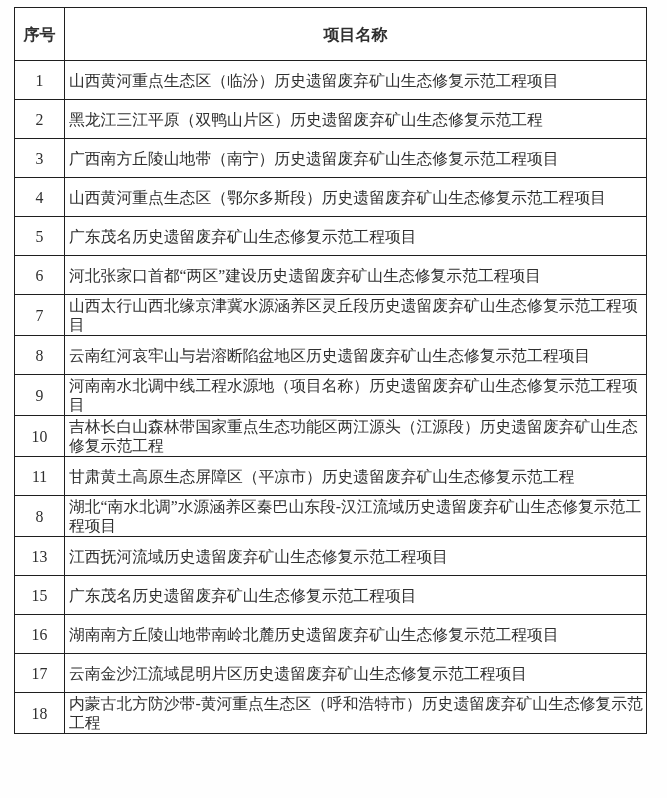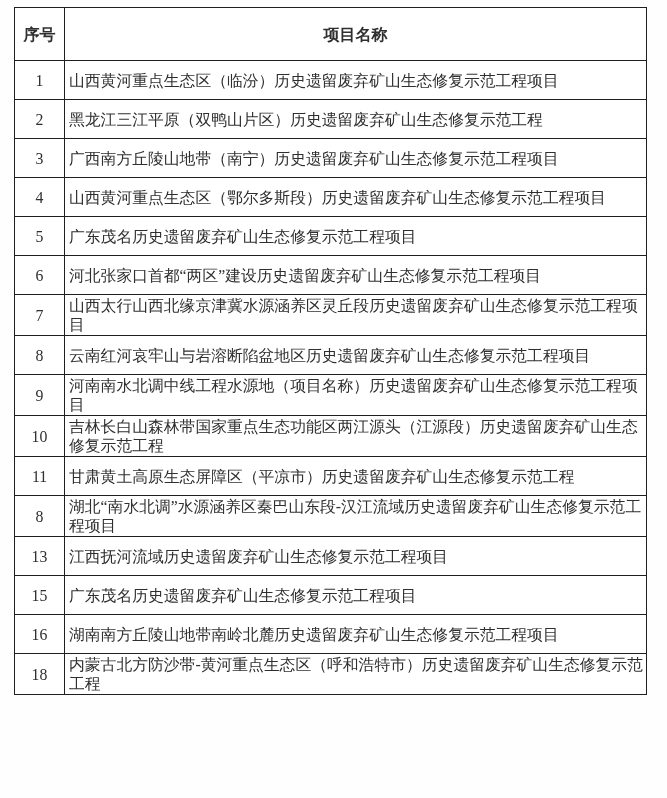--- a/index.html
+++ b/index.html
@@ -127,18 +127,22 @@
       </tr>
       <tr>
         <td class="cell-no">15</td>
         <td class="cell-name">广东茂名历史遗留废弃矿山生态修复示范工程项目</td>
       </tr>
       <tr>
         <td class="cell-no">16</td>
         <td class="cell-name">湖南南方丘陵山地带南岭北麓历史遗留废弃矿山生态修复示范工程项目</td>
       </tr>
       <tr>
+        <td class="cell-no">17</td>
+        <td class="cell-name">云南金沙江流域昆明片区历史遗留废弃矿山生态修复示范工程项目</td>
+      </tr>
+      <tr>
         <td class="cell-no">18</td>
         <td class="cell-name">内蒙古北方防沙带-黄河重点生态区（呼和浩特市）历史遗留废弃矿山生态修复示范工程</td>
       </tr>
     </tbody>
   </table>
 </div>
 
 </body></html>

